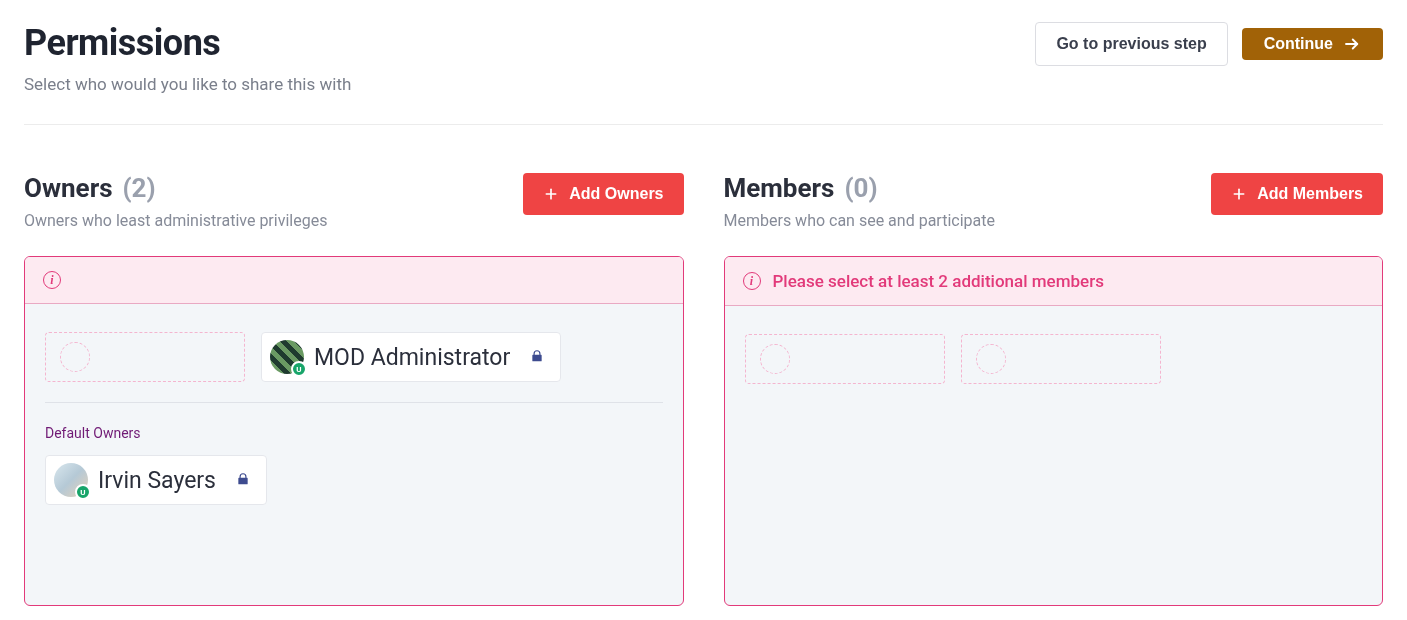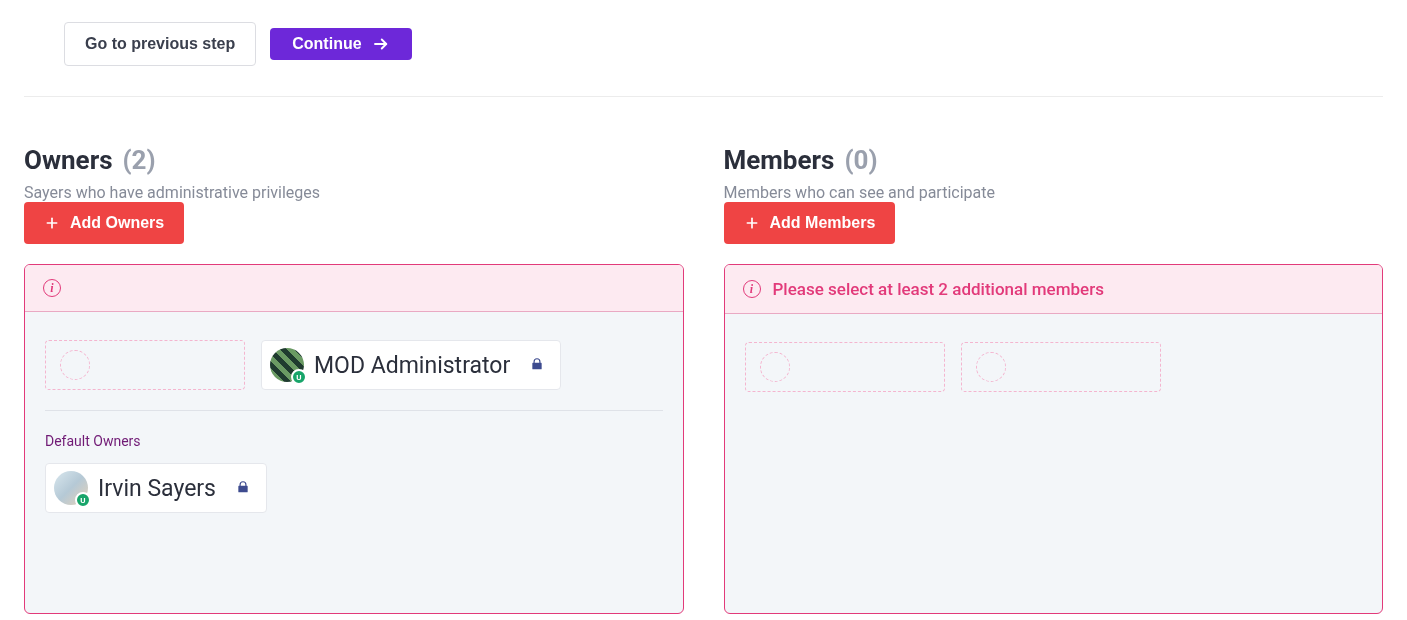--- a/index.html
+++ b/index.html
@@ -45,41 +45,40 @@
       padding: 12px 20px;
       border: none;
     }
     .btn-outline {
       background: #fff;
       border: 1px solid #dcdde2;
       color: #3a3f4d;
       margin-left: 40px;
     }
     .btn-continue {
-      background: #6d28d9;
+      background: #a16207;
       color: #fff;
       padding: 7px 22px;
     }
     .btn-teal {
       background: #ef4444;
       color: #fff;
     }
     .columns {
       display: flex;
       gap: 40px;
     }
     .col {
       flex: 1;
     }
     .section-head {
       display: flex;
       justify-content: space-between;
       align-items: flex-start;
-      margin-bottom: 20px;
-      flex-direction: column;
+      margin-bottom: 26px;
     }
     .section-title-row {
       display: flex;
       align-items: baseline;
       gap: 10px;
     }
     .section-title {
       font-size: 26px;
       font-weight: 700;
       color: #2b2f3b;
@@ -209,20 +208,24 @@
       padding: 0 20px 20px;
     }
     svg.icon-sm { width: 14px; height: 14px; }
     svg.icon-md { width: 16px; height: 16px; }
     svg.icon-arrow { width: 18px; height: 18px; }
   </style>
 </head>
 <body>
 
 <div class="header-row">
+  <div>
+    <h1 class="page-title">Permissions</h1>
+    <p class="page-subtitle">Select who would you like to share this with</p>
+  </div>
   <div class="header-buttons">
     <button class="btn btn-outline">
       <span>Go to previous step</span>
     </button>
     <button class="btn btn-continue">
       <span>Continue</span>
       <svg class="icon-arrow" viewBox="0 0 24 24" fill="none" stroke="currentColor" stroke-width="2.5" stroke-linecap="round" stroke-linejoin="round">
           <line x1="4" y1="12" x2="19" y2="12"></line>
           <polyline points="13 6 19 12 13 18"></polyline>
         </svg>
@@ -232,21 +235,21 @@
 
 <div class="columns">
 
   <div class="col">
     <div class="section-head">
       <div>
         <div class="section-title-row">
           <span class="section-title">Owners</span>
           <span class="section-count">(2)</span>
         </div>
-        <p class="section-desc">Sayers who have administrative privileges</p>
+        <p class="section-desc">Owners who least administrative privileges</p>
       </div>
       <button class="btn btn-teal">
         <svg class="icon-md" viewBox="0 0 24 24" fill="none" stroke="currentColor" stroke-width="2.5" stroke-linecap="round">
             <line x1="12" y1="5" x2="12" y2="19"></line>
             <line x1="5" y1="12" x2="19" y2="12"></line>
           </svg>
         <span>Add Owners</span>
       </button>
     </div>
 

